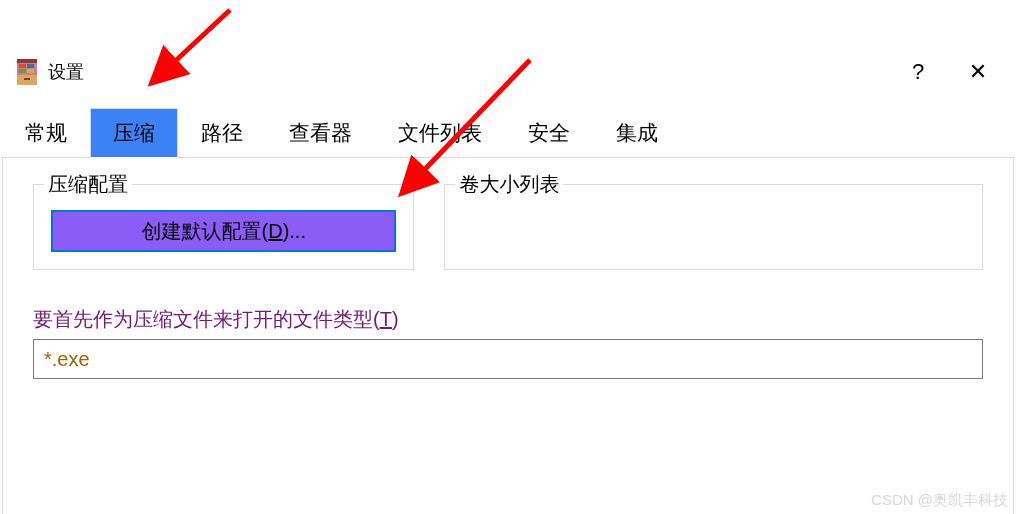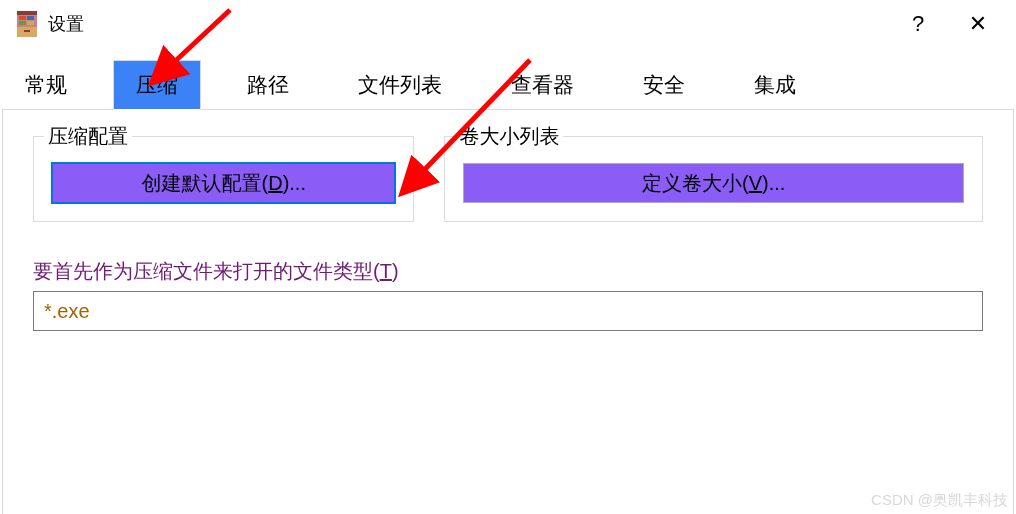--- a/index.html
+++ b/index.html
@@ -1,24 +1,24 @@
 <!DOCTYPE html>
 <html><head>
   <meta charset="utf-8">
   <style>
     * { box-sizing: border-box; margin: 0; padding: 0; font-family: "Microsoft YaHei", "Segoe UI", sans-serif; }
     body { width: 1016px; height: 514px; background: #fff; overflow: hidden; position: relative; }
 
-    .titlebar { height: 48px; display: flex; align-items: center; padding: 0 8px; }
+    .titlebar { height: 48px; display: flex; align-items: center; padding: 0 8px; margin-top: 48px; }
     .app-icon { width: 26px; height: 26px; margin-right: 8px; margin-left: 6px; }
     .title-text { font-size: 18px; color: #000; }
     .titlebar-spacer { flex: 1; }
     .titlebar-btn { width: 60px; height: 48px; display: flex; align-items: center; justify-content: center; font-size: 22px; color: #000; font-family: "Segoe UI", sans-serif; }
 
-    .tabstrip { display: flex; margin-top: 12px; margin-left: 2px; position: relative; gap: 23px; }
+    .tabstrip { display: flex; margin-top: 12px; margin-left: 2px; position: relative; }
     .tab { padding: 10px 22px 10px 22px; font-size: 21px; color: #000; border: 1px solid transparent; cursor: default; position: relative; }
     .tab.active { border: 1px solid #d9d9d9; border-bottom: 1px solid #fff; background: #3b82f6; z-index: 2; }
 
     .tabpanel { border: 1px solid #d9d9d9; margin: -1px 2px 0 2px; padding: 20px 30px 30px 30px; position: relative; height: 440px; }
 
     .groupbox-row { display: flex; gap: 30px; margin-top: 6px; }
     .groupbox { border: 1px solid #dcdcdc; position: relative; padding: 26px 18px 18px 18px; }
     .groupbox-label { position: absolute; top: -14px; left: 10px; background: #fff; padding: 0 4px; font-size: 20px; color: #000; }
     .group-compress { width: 388px; }
     .group-volume { width: 548px; }
@@ -54,41 +54,38 @@
   <span class="title-text">设置</span>
   <span class="titlebar-spacer"></span>
   <div class="titlebar-btn">?</div>
   <div class="titlebar-btn">✕</div>
 </div>
 
 <div class="tabstrip">
   <div class="tab">常规</div>
   <div class="tab active">压缩</div>
   <div class="tab">路径</div>
+  <div class="tab">查看器</div>
   <div class="tab">文件列表</div>
-  <div class="tab">查看器</div>
   <div class="tab">安全</div>
   <div class="tab">集成</div>
 </div>
 
 <div class="tabpanel">
 
   <div class="groupbox-row">
     <div class="groupbox group-compress">
       <span class="groupbox-label">压缩配置</span>
       <div class="btn focused">
         <span><span>创建默认配置(</span><span class="mnemonic">D</span><span>)...</span></span>
       </div>
     </div>
 
     <div class="groupbox group-volume">
       <span class="groupbox-label">卷大小列表</span>
-      <div class="btn">
-        <span><span>定义卷大小(</span><span class="mnemonic">V</span><span>)...</span></span>
-      </div>
     </div>
   </div>
 
   <div class="field-label">
     <span>要首先作为压缩文件来打开的文件类型(</span><span class="mnemonic">T</span><span>)</span>
   </div>
   <input class="text-input" type="text" value="*.exe" style="">
 
 </div>
 

